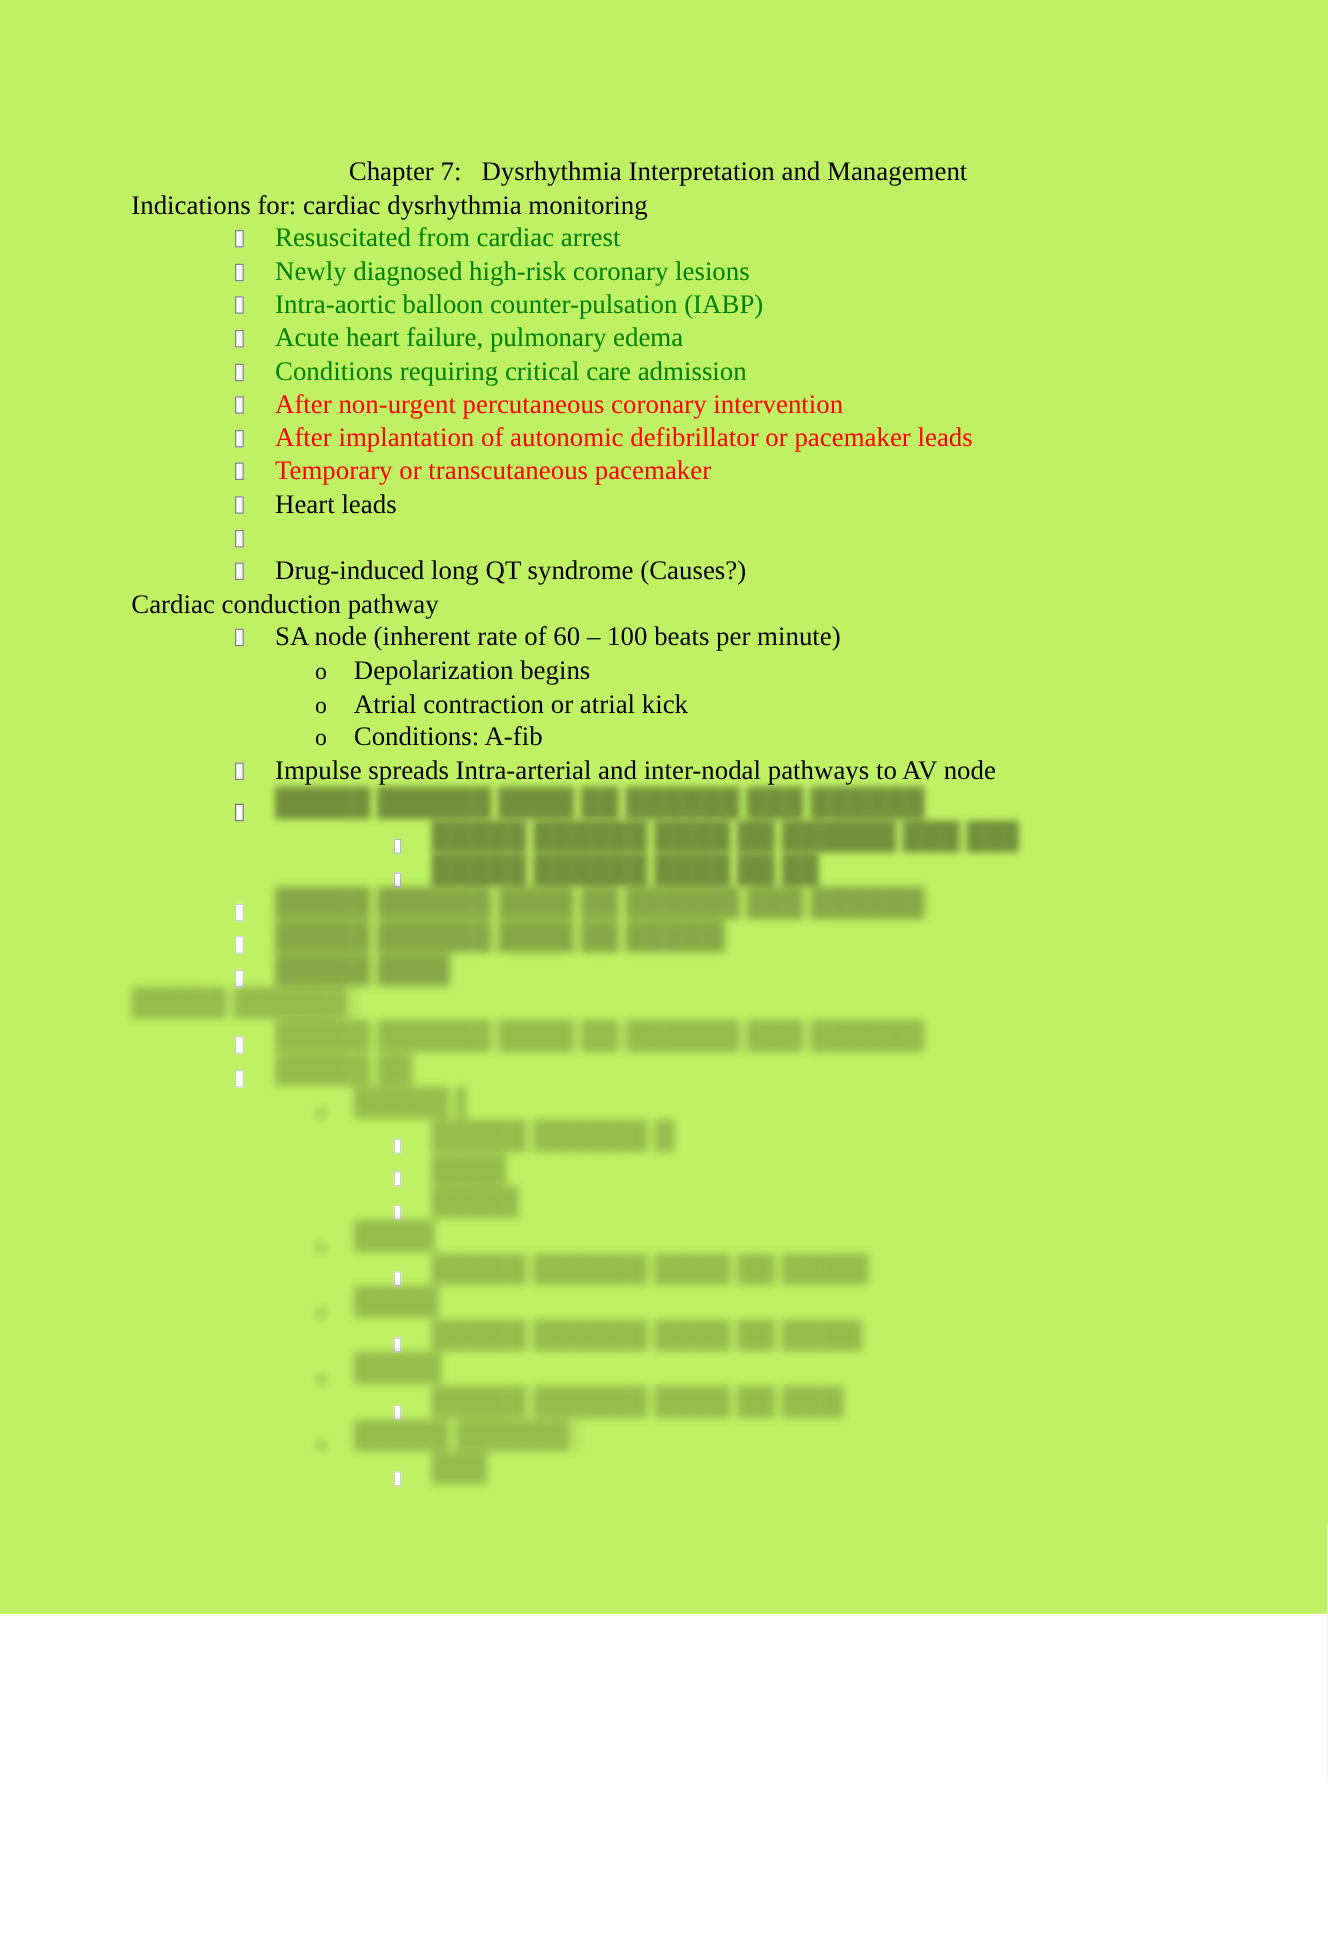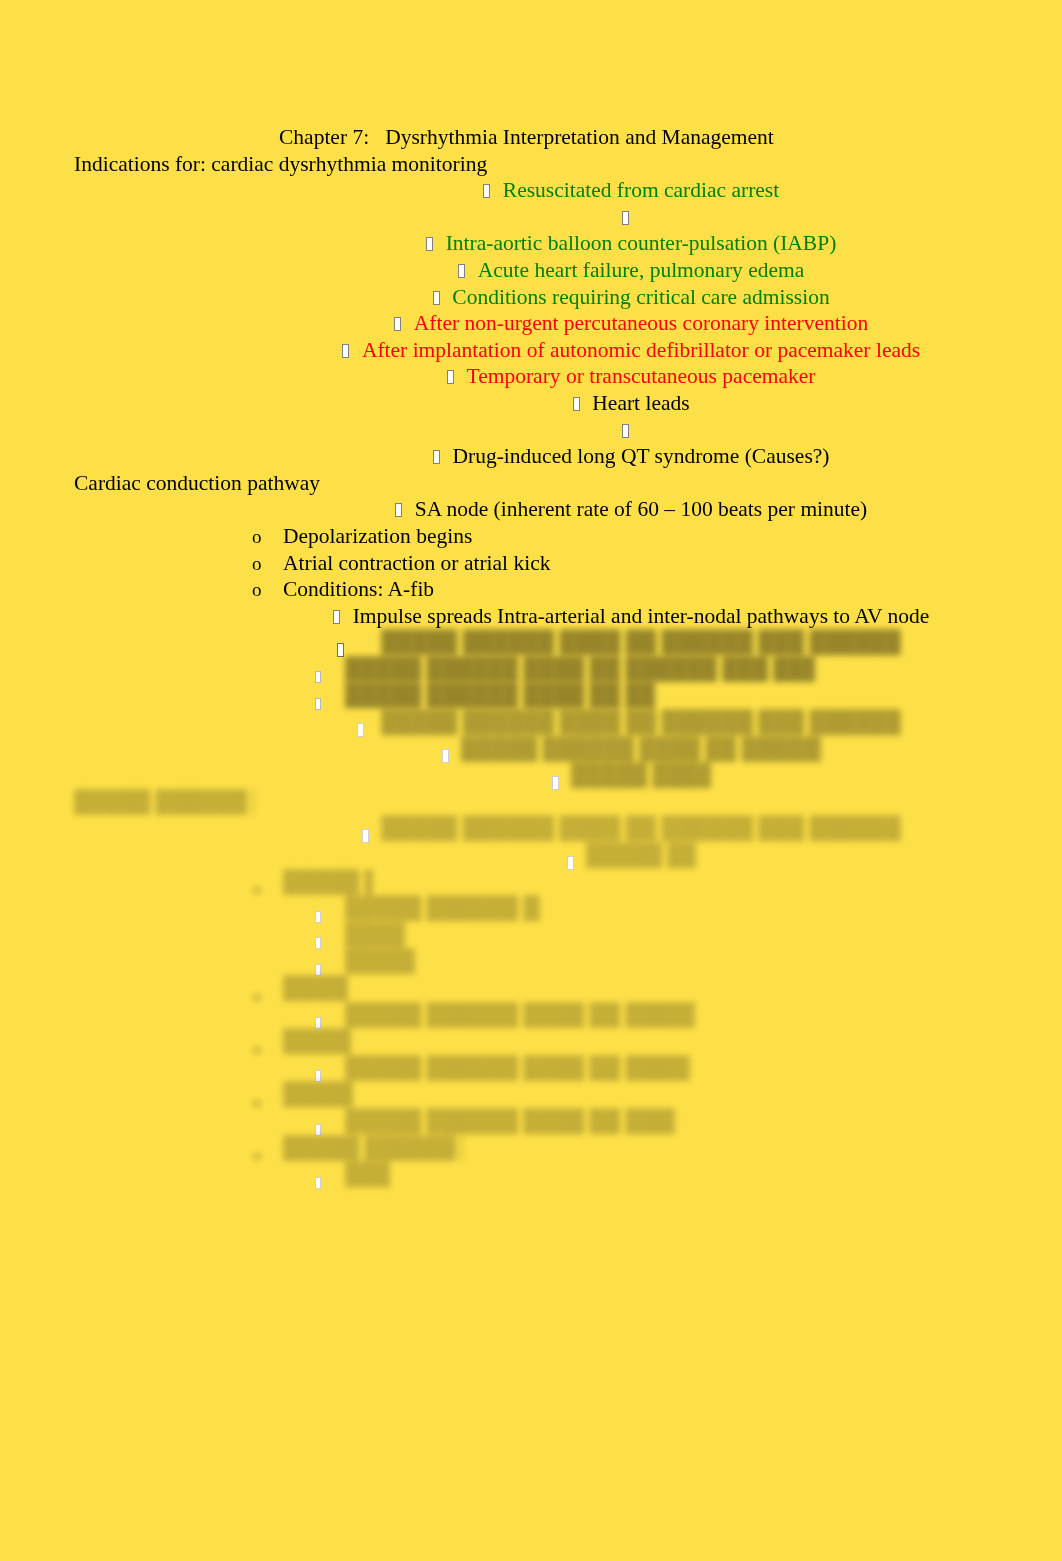--- a/index.html
+++ b/index.html
@@ -15,22 +15,22 @@
     font-family: "Liberation Serif", "DejaVu Serif", serif;
     color: #000000;
     -webkit-font-smoothing: antialiased;
   }
 
   .page {
     position: absolute;
     left: 0;
     top: 0;
     width: 1062px;
-    height: 1561px;
-    background: #fde047;
+    height: 1291px;
+    background: #bef264;
   }
 
   
   .doc-body {
     position: absolute;
     left: 0;
     top: 124px;
     width: 1062px;
   }
 
@@ -43,24 +43,24 @@
   }
 
   
   .title-line {
     padding-left: 279px;
     font-size: 21.5px;
   }
   .title-tab { display: inline-block; width: 16px; }
 
   
-  .lvl0 { padding-left: 74px; }
-
-  
-  .lvl1 { padding-left: 188px; text-align: center; }
+  .lvl0 { padding-left: 105px; }
+
+  
+  .lvl1 { padding-left: 188px; }
   .lvl1 .marker { display: inline-block; width: 32px; }
   
   .lvl2 { padding-left: 252px; font-family: Liberation Serif, serif; }
   .lvl2 .marker { display: inline-block; width: 31px; font-size: 19px; }
   
   .lvl3 { padding-left: 315px; }
   .lvl3 .marker { display: inline-block; width: 30px; }
 
   
   .tofu {
@@ -130,21 +130,21 @@
     </div>
 
     <div class="line lvl0">
       <span>Indications for: cardiac dysrhythmia monitoring</span>
     </div>
 
     <div class="line lvl1">
       <span class="marker"><span class="tofu"></span></span><span class="txt green">Resuscitated from cardiac arrest</span>
     </div>
     <div class="line lvl1">
-      <span class="marker"><span class="tofu"></span></span>
+      <span class="marker"><span class="tofu"></span></span><span class="txt green">Newly diagnosed high-risk coronary lesions</span>
     </div>
     <div class="line lvl1">
       <span class="marker"><span class="tofu"></span></span><span class="txt green">Intra-aortic balloon counter-pulsation (IABP)</span>
     </div>
     <div class="line lvl1">
       <span class="marker"><span class="tofu"></span></span><span class="txt green">Acute heart failure, pulmonary edema</span>
     </div>
     <div class="line lvl1">
       <span class="marker"><span class="tofu"></span></span><span class="txt green">Conditions requiring critical care admission</span>
     </div>

